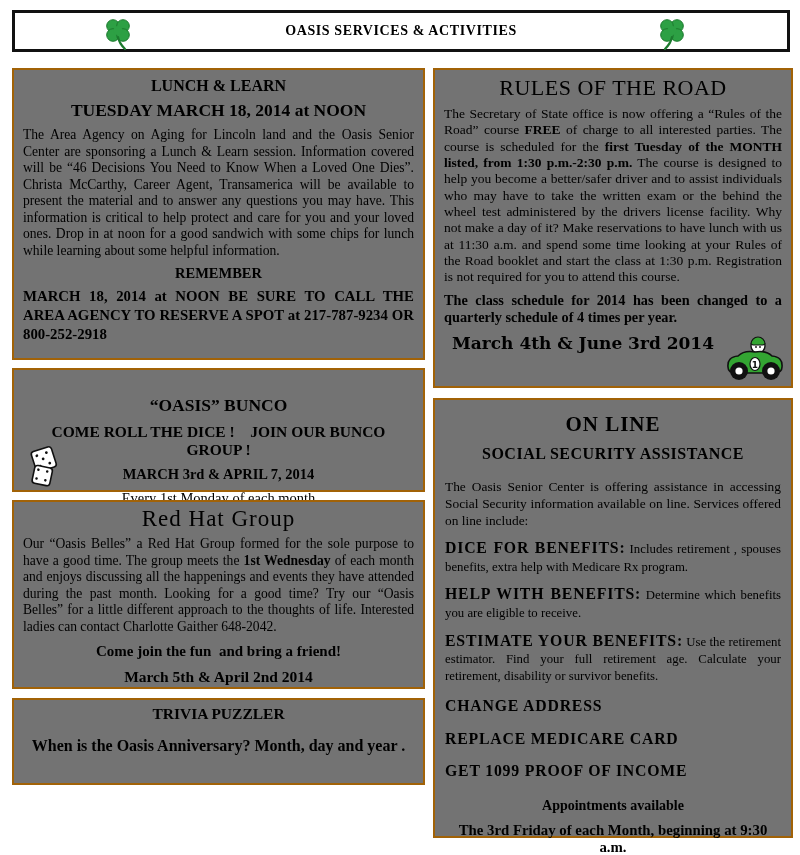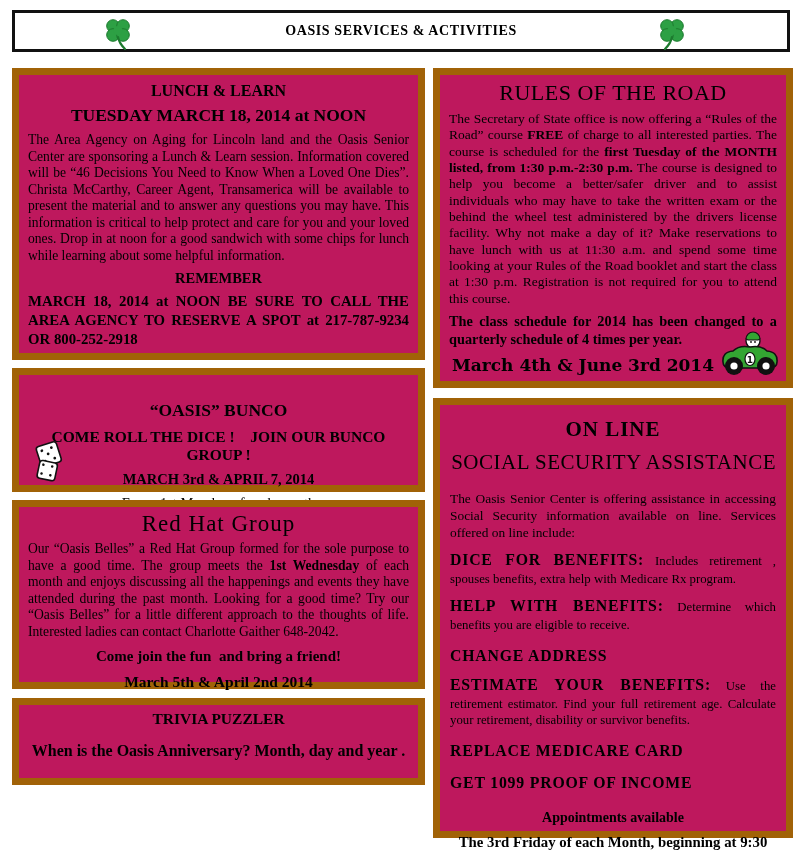--- a/index.html
+++ b/index.html
@@ -25,21 +25,21 @@
   }
   .clover { position: absolute; top: 4px; width: 30px; height: 34px; }
   .clover.left  { left: 88px; }
   .clover.right { left: 642px; transform: scaleX(-1); }
 
   
   .columns { position: absolute; left: 12px; top: 68px; width: 781px; display: flex; gap: 8px; }
   .col-left  { width: 413px; }
   .col-right { width: 360px; }
 
-  .box { border: 7px solid #a16207; background: #be185d; position: relative; }
+  .box { border: 2px solid #a16207; background: #737373; position: relative; }
 
   
   .box-lunch { height: 292px; margin-bottom: 8px; padding: 5px 9px 4px 9px; }
   .lunch-title    { text-align: center; font-weight: bold; font-size: 16px; margin-top: 2px; }
   .lunch-subtitle { text-align: center; font-weight: bold; font-size: 17.5px; margin-top: 5px; }
   .lunch-body { margin-top: 6px; font-size: 13.6px; line-height: 1.215; text-align: justify; }
   .lunch-remember { text-align: center; font-weight: bold; font-size: 14.5px; margin-top: 6px; }
   .lunch-call { margin-top: 5px; font-weight: bold; font-size: 14.8px; line-height: 1.28; text-align: justify; }
 
   
@@ -70,21 +70,21 @@
   .rules-note { margin-top: 6px; font-weight: bold; font-size: 14.3px; line-height: 1.25; text-align: justify; }
   .rules-dates {
     margin-top: 6px; text-align: center; font-weight: bold; font-size: 17px;
     font-family: "DejaVu Serif", serif; padding-right: 60px;
   }
   .car { position: absolute; right: 5px; bottom: 3px; width: 62px; height: 50px; }
 
   
   .box-ssa { height: 440px; padding: 8px 10px; }
   .ssa-title1 { text-align: center; font-size: 21px; font-weight: 600; letter-spacing: 1px; margin-top: 4px; }
-  .ssa-title2 { text-align: right; font-size: 21px; font-weight: 400; letter-spacing: 0.5px; margin-top: 8px; }
+  .ssa-title2 { text-align: center; font-size: 16px; font-weight: 700; letter-spacing: 0.5px; margin-top: 8px; }
   .ssa-intro { margin-top: 16px; font-size: 13.4px; line-height: 1.25; text-align: justify; }
   .ssa-item { margin-top: 9px; font-size: 12.8px; line-height: 1.3; text-align: justify; }
   .ssa-item .ssa-label { font-weight: bold; font-size: 15.8px; letter-spacing: 0.8px; }
   .ssa-item .ssa-desc { }
   .ssa-item.bare { margin-top: 12px; }
   .ssa-appt1 { text-align: center; font-weight: bold; font-size: 14px; margin-top: 16px; }
   .ssa-appt2 { text-align: center; font-weight: bold; font-size: 14.8px; margin-top: 8px; }
 </style>
 </head>
 <body>
@@ -207,28 +207,28 @@
         <div class="ssa-intro">The Oasis Senior Center is offering assistance in accessing Social Security information available on line.  Services offered on line include:</div>
 
         <p class="ssa-item">
           <span class="ssa-label">DICE FOR BENEFITS:</span>
           <span class="ssa-desc">Includes retirement , spouses benefits, extra help with Medicare Rx program.</span>
         </p>
         <p class="ssa-item">
           <span class="ssa-label">HELP WITH BENEFITS:</span>
           <span class="ssa-desc">Determine which benefits you are eligible to receive.</span>
         </p>
-        <p class="ssa-item bare">
-          <span class="ssa-label">CHANGE ADDRESS</span>
-        </p>
         <p class="ssa-item">
           <span class="ssa-label">ESTIMATE YOUR BENEFITS:</span>
           <span class="ssa-desc">Use the retirement estimator. Find your full retirement age. Calculate your      retirement, disability or survivor benefits.</span>
         </p>
         <p class="ssa-item bare">
+          <span class="ssa-label">CHANGE ADDRESS</span>
+        </p>
+        <p class="ssa-item bare">
           <span class="ssa-label">REPLACE MEDICARE CARD</span>
         </p>
         <p class="ssa-item bare">
           <span class="ssa-label">GET 1099 PROOF OF INCOME</span>
         </p>
 
         <div class="ssa-appt1">Appointments available</div>
         <div class="ssa-appt2">The 3rd Friday of each Month, beginning at 9:30 a.m.</div>
       </section>
 

